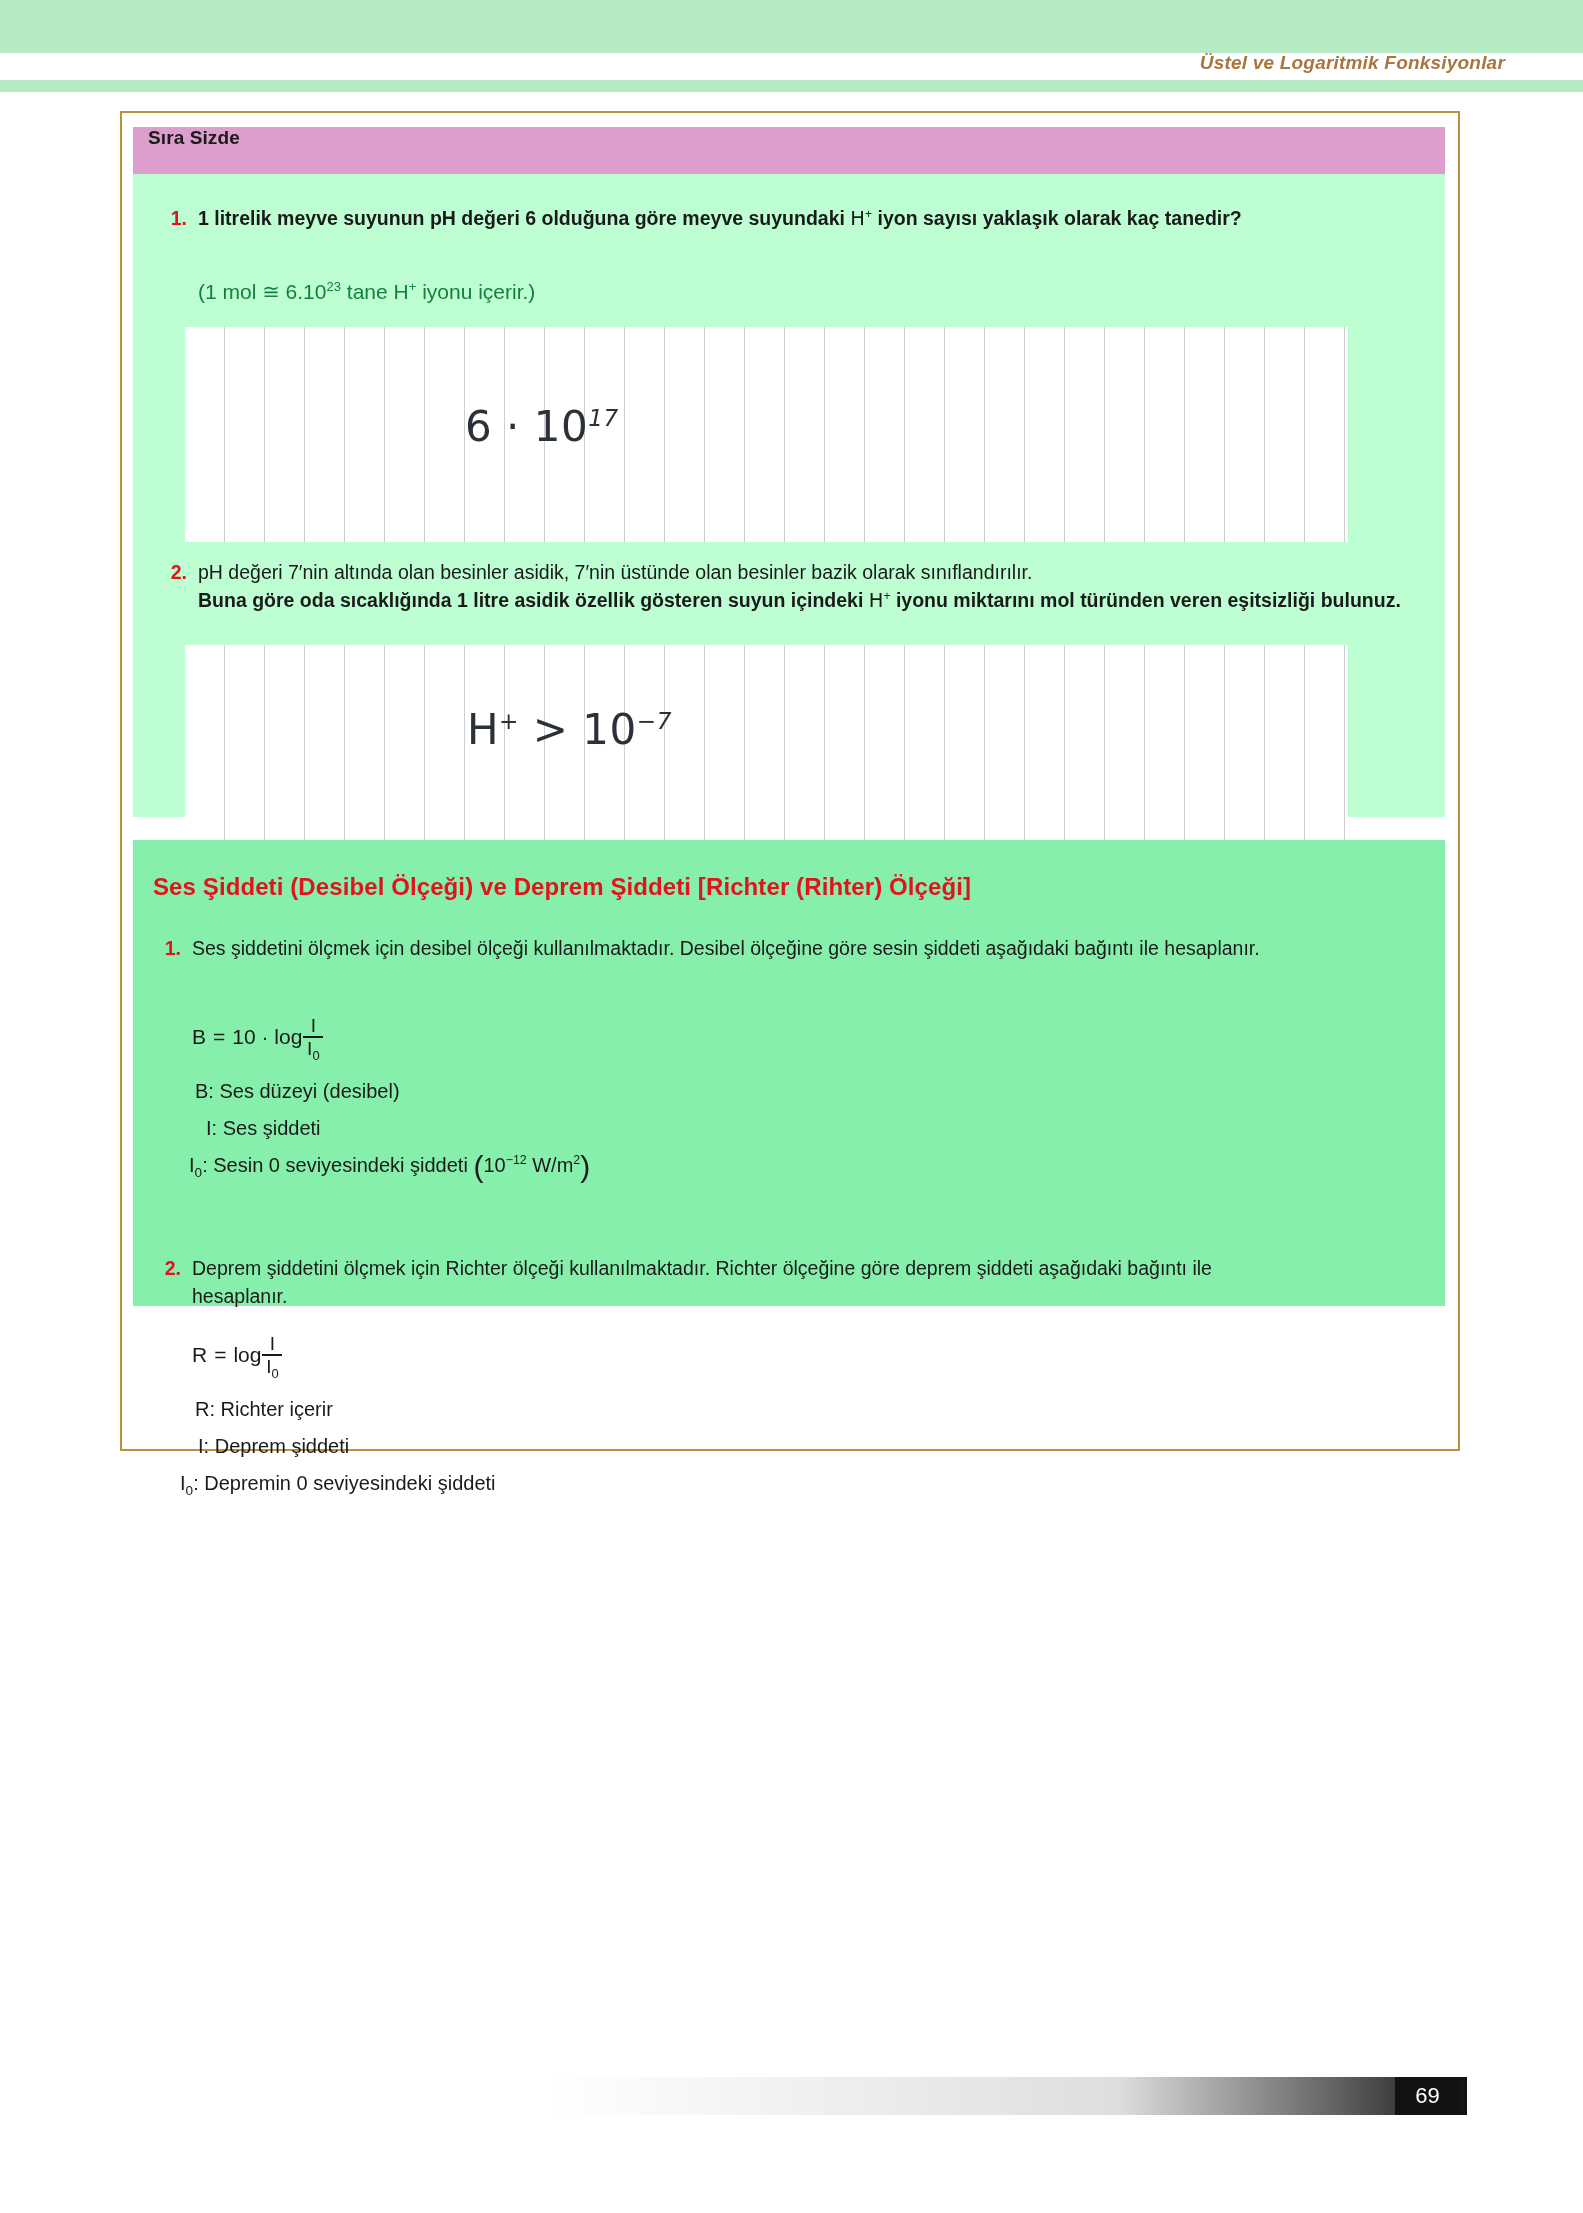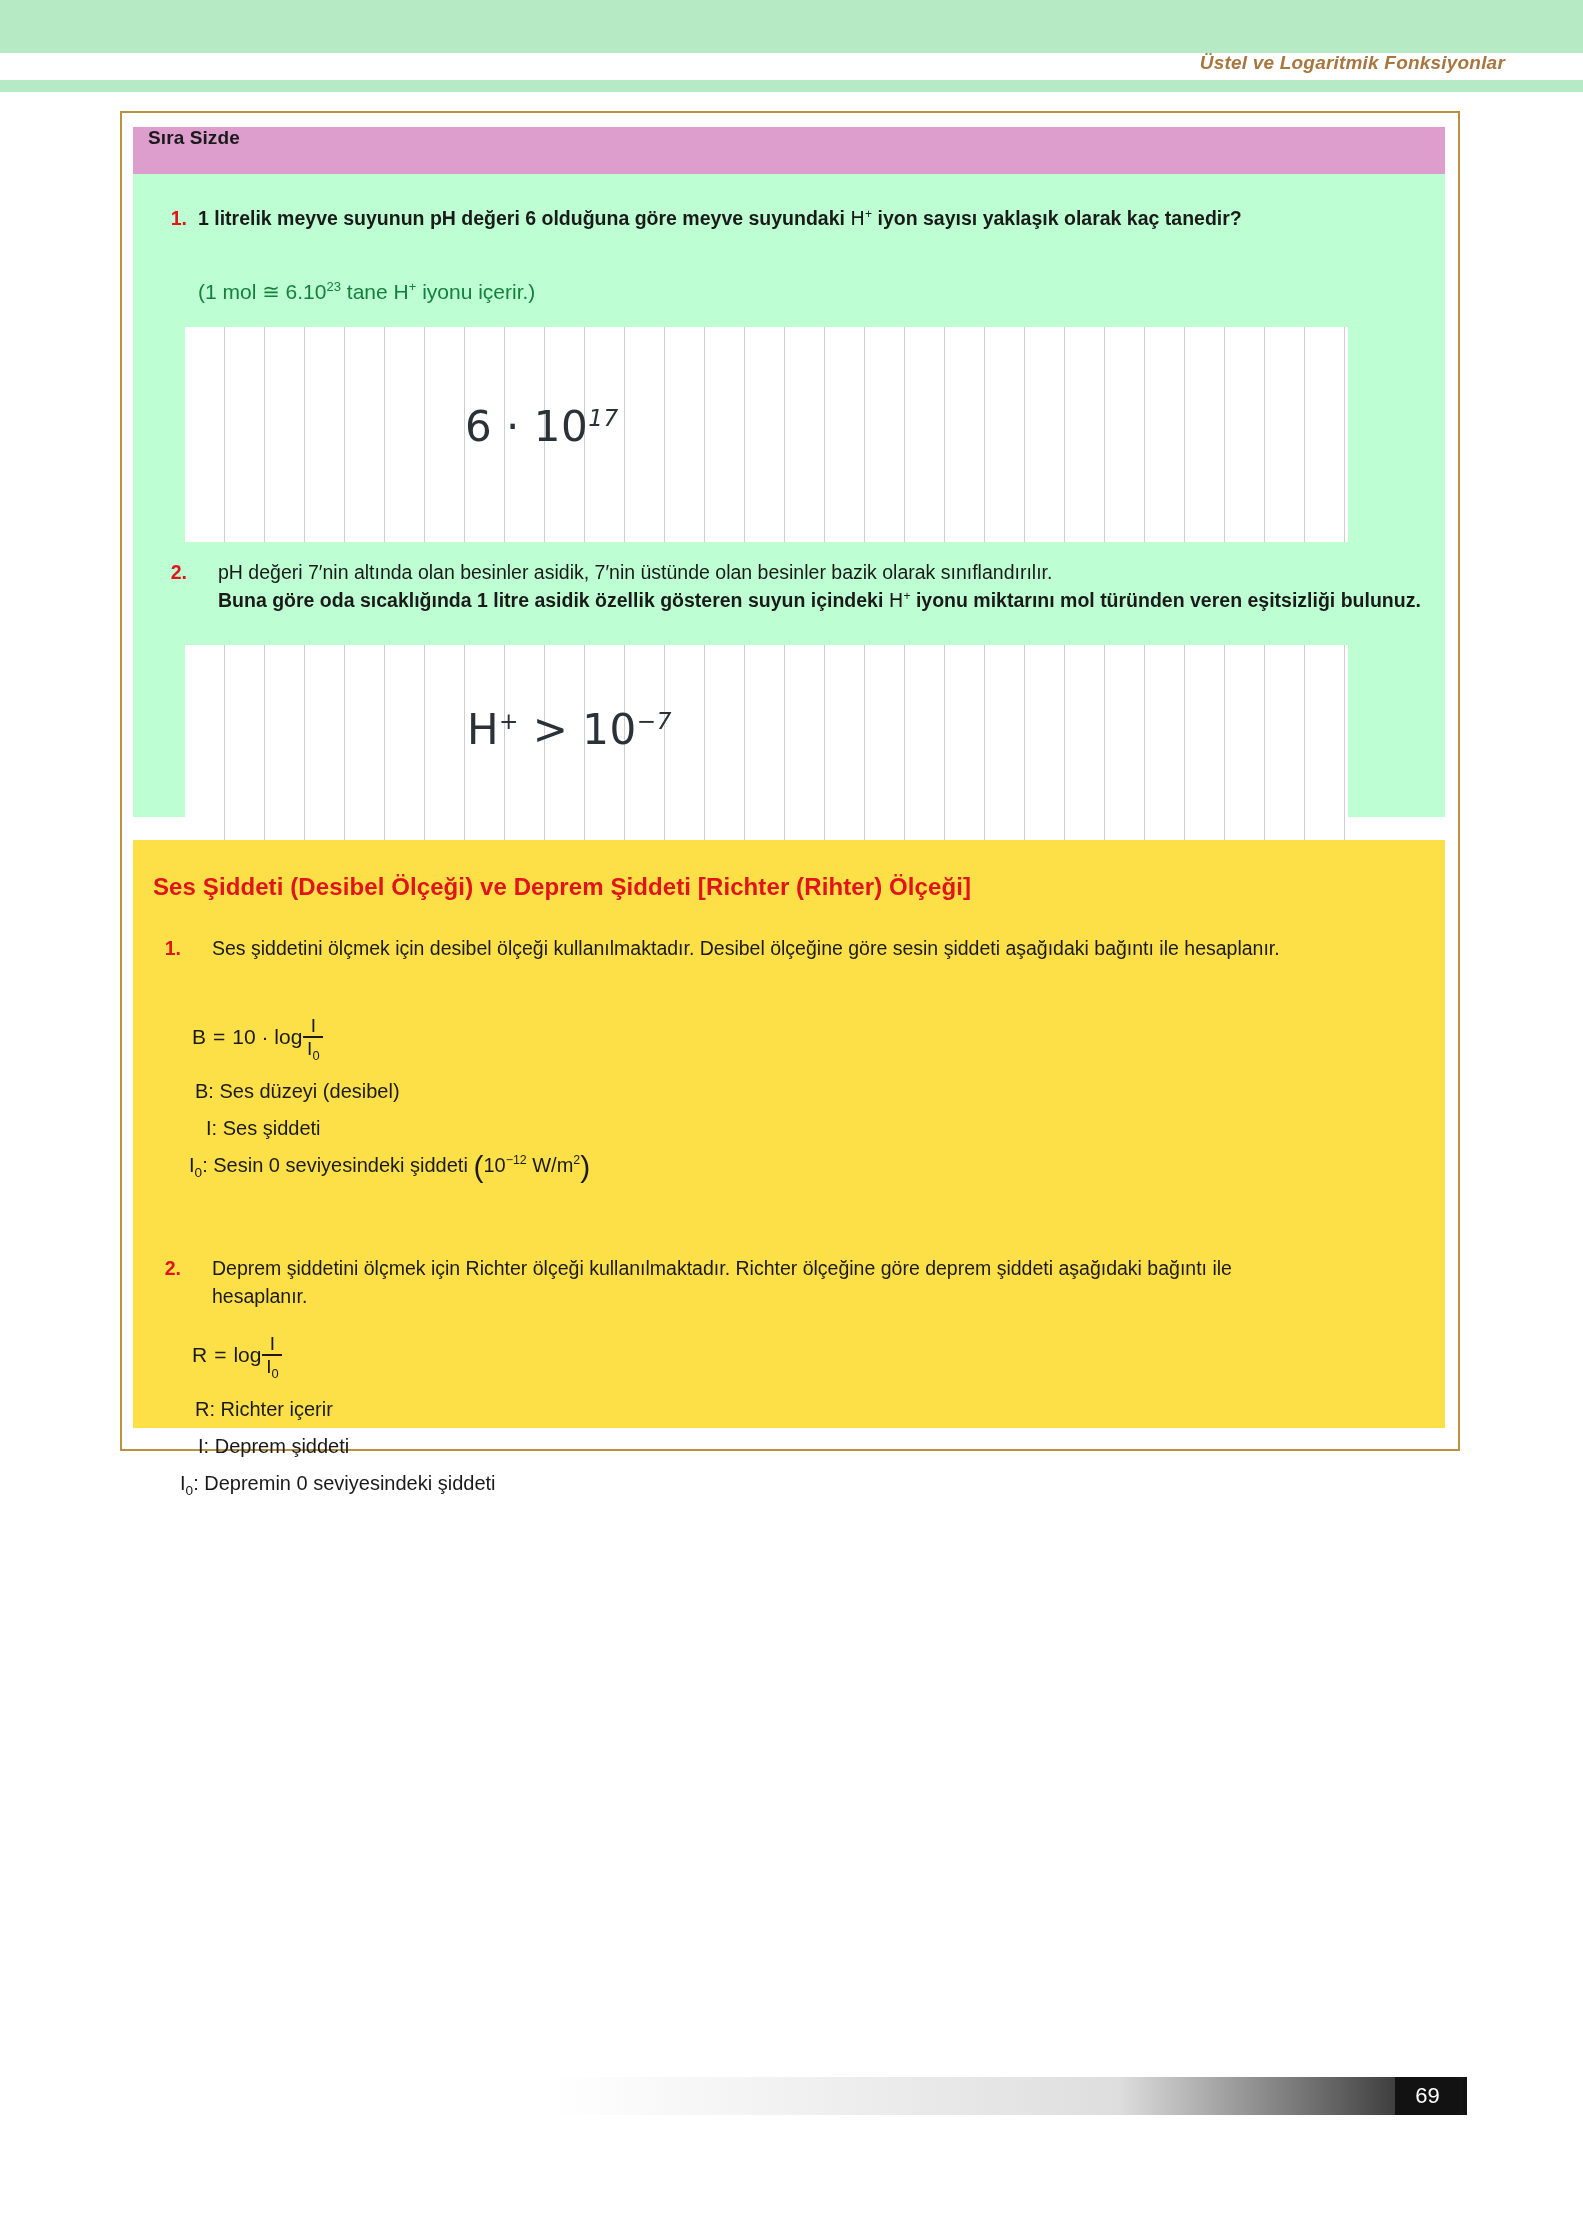--- a/index.html
+++ b/index.html
@@ -104,21 +104,21 @@
     text-align: right;
     margin-right: 11px;
     line-height: 1.42;
   }
   .q-body {
     font-size: 19.5px;
     line-height: 1.42;
     color: #1a1a1a;
   }
   .q-body.bold { font-weight: bold; }
-  .q-body.regular { font-weight: normal; margin-left: 20px; }
+  .q-body.regular { font-weight: normal; }
 
   .note-line {
     position: absolute;
     font-size: 21px;
     color: #15803d;
     line-height: 1.4;
   }
 
   sup.chem {
     font-size: 0.62em;
@@ -151,22 +151,22 @@
     line-height: 0;
     font-style: italic;
   }
 
   
   .theory-box {
     position: absolute;
     left: 133px;
     top: 840px;
     width: 1312px;
-    height: 588px;
-    background: #fde047;
+    height: 466px;
+    background: #86efac;
   }
   .theory-title {
     position: absolute;
     left: 20px;
     top: 33px;
     font-size: 24px;
     font-weight: bold;
     color: #e2141b;
     letter-spacing: 0.1px;
     white-space: nowrap;

